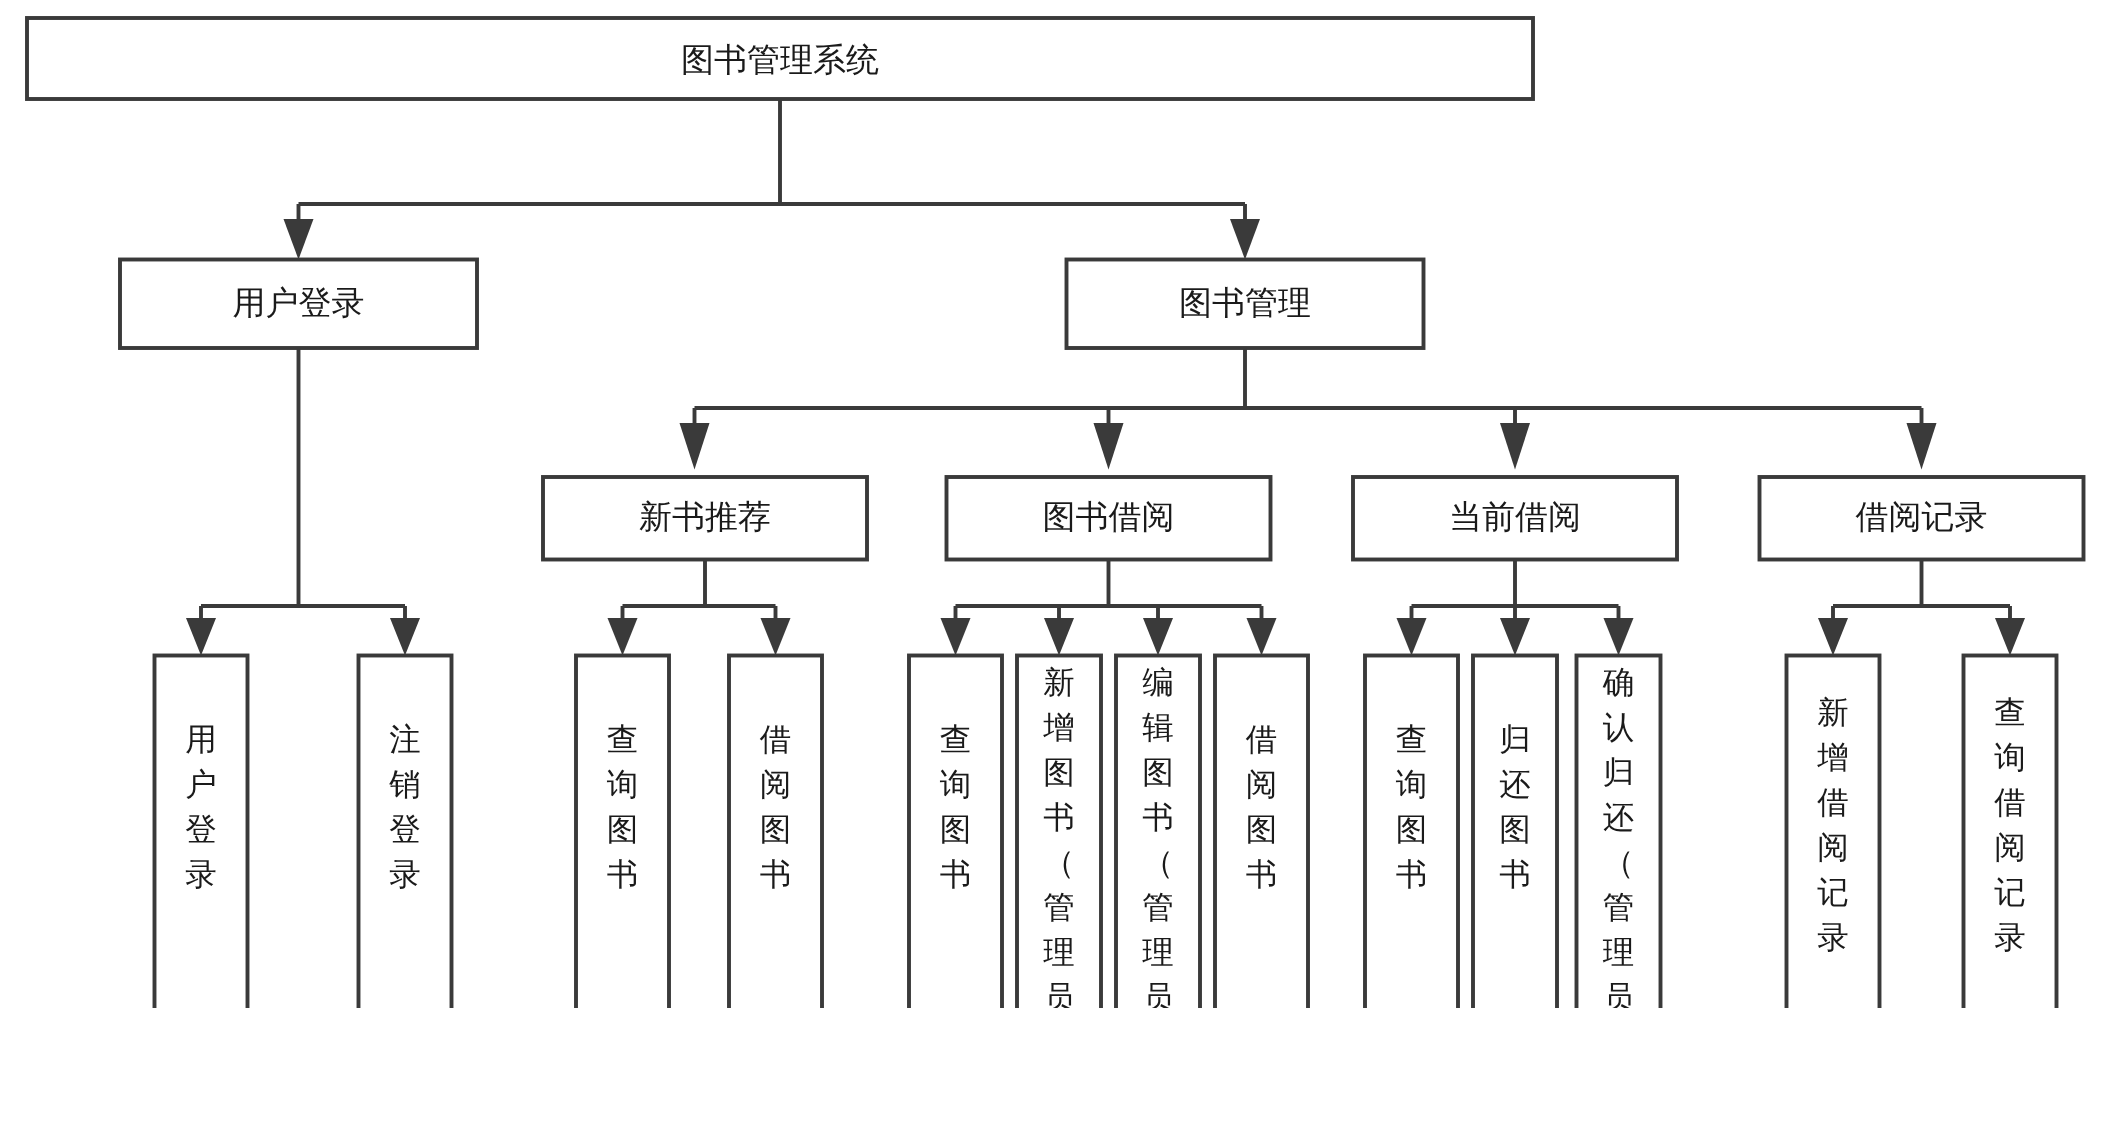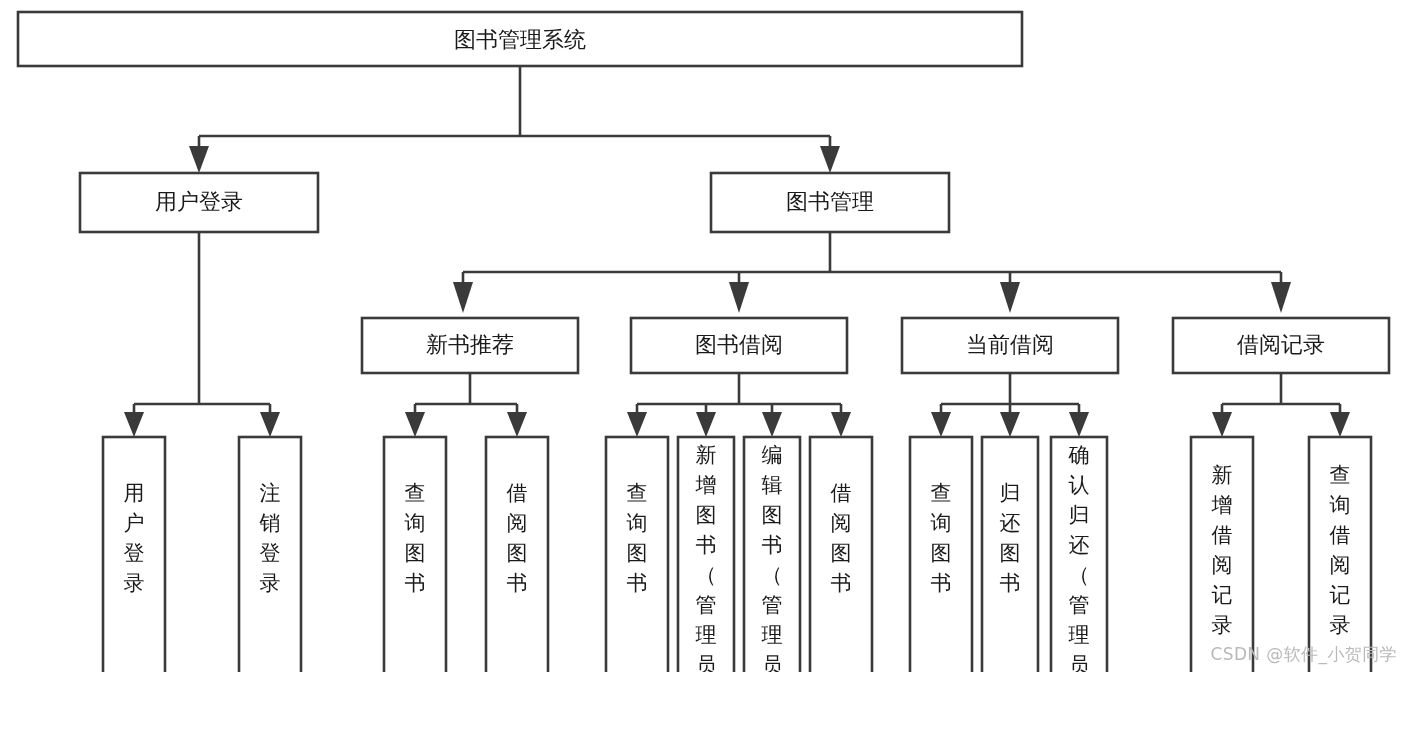--- a/index.html
+++ b/index.html
@@ -221,14 +221,13 @@
       <rect class="node-rect" x="1191" y="437" width="62" height="296"></rect>
       <text class="node-label-vert" x="1222" y="482"><tspan x="1222" dy="0">新</tspan><tspan x="1222" dy="30">增</tspan><tspan x="1222" dy="30">借</tspan><tspan x="1222" dy="30">阅</tspan><tspan x="1222" dy="30">记</tspan><tspan x="1222" dy="30">录</tspan></text>
     </g>
     <g>
       <rect class="node-rect" x="1309" y="437" width="62" height="296"></rect>
       <text class="node-label-vert" x="1340" y="482"><tspan x="1340" dy="0">查</tspan><tspan x="1340" dy="30">询</tspan><tspan x="1340" dy="30">借</tspan><tspan x="1340" dy="30">阅</tspan><tspan x="1340" dy="30">记</tspan><tspan x="1340" dy="30">录</tspan></text>
     </g>
 
   </svg>
 
-  <div class="watermark">CSDN @软件_小贺同学</div>
 </div>
 
 </body></html>

